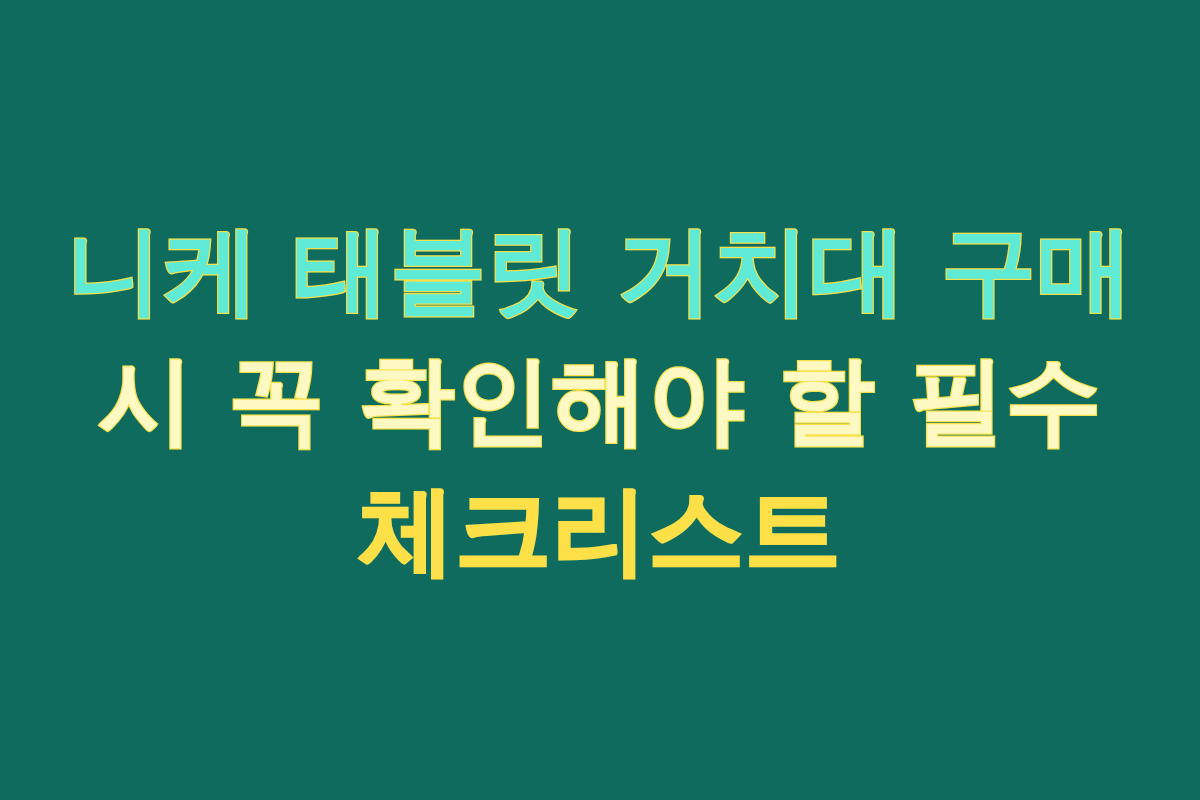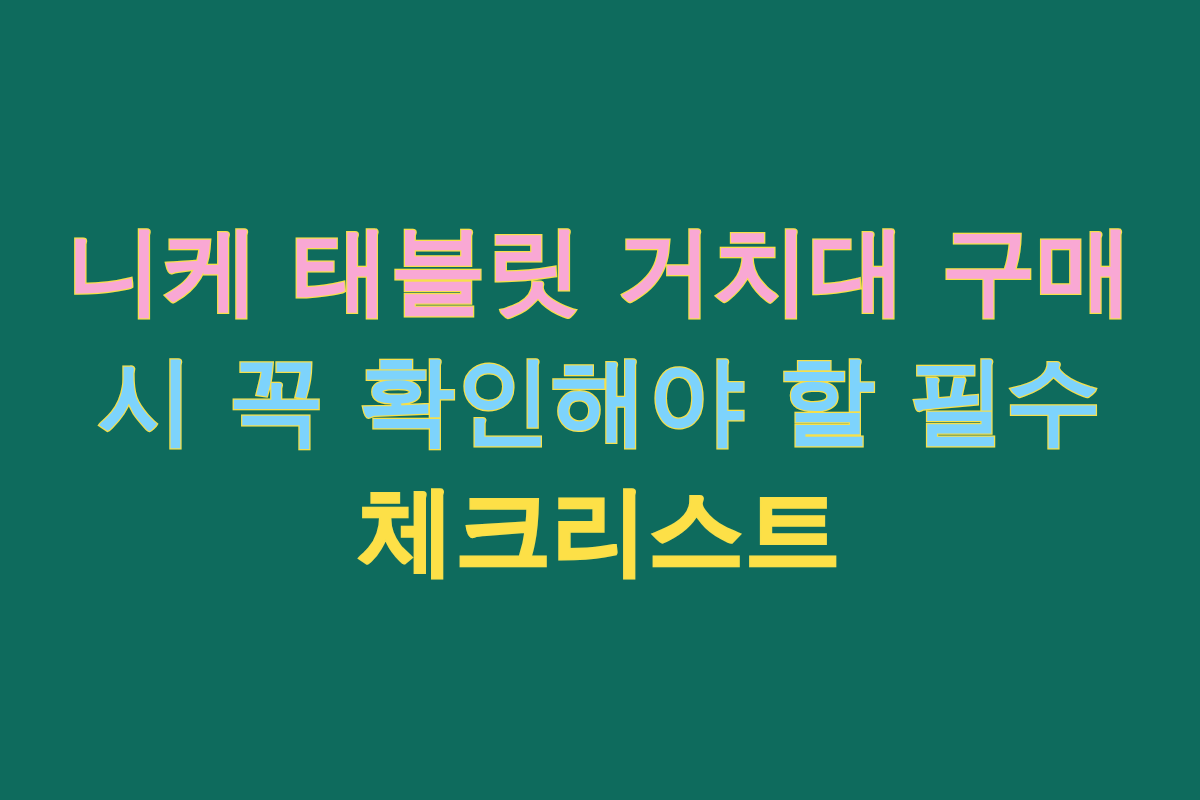--- a/index.html
+++ b/index.html
@@ -51,21 +51,21 @@
     text-rendering: geometricPrecision;
   }
 </style>
 </head>
 <body>
 
 <div id="thumbnail-canvas" style="background-color: rgb(14, 107, 93);">
 
   <div id="headline-block">
 
-    <span class="headline-line" style="color: #f9a8d4; -webkit-text-stroke: 2.5px rgb(247, 224, 74);">니케 태블릿 거치대 구매</span>
+    <span class="headline-line" style="color: #5eead4; -webkit-text-stroke: 2.5px rgb(247, 224, 74);">니케 태블릿 거치대 구매</span>
 
-    <span class="headline-line" style="color: #7dd3fc; text-align: center; -webkit-text-stroke: 2.5px rgb(247, 224, 74);">시 꼭 확인해야 할 필수</span>
+    <span class="headline-line" style="color: #fef9c3; text-align: center; -webkit-text-stroke: 2.5px rgb(247, 224, 74);">시 꼭 확인해야 할 필수</span>
 
     <span class="headline-line" style="color: #fde047; -webkit-text-stroke: 2.5px rgb(247, 224, 74);">체크리스트</span>
 
   </div>
 
 </div>
 
 </body></html>

